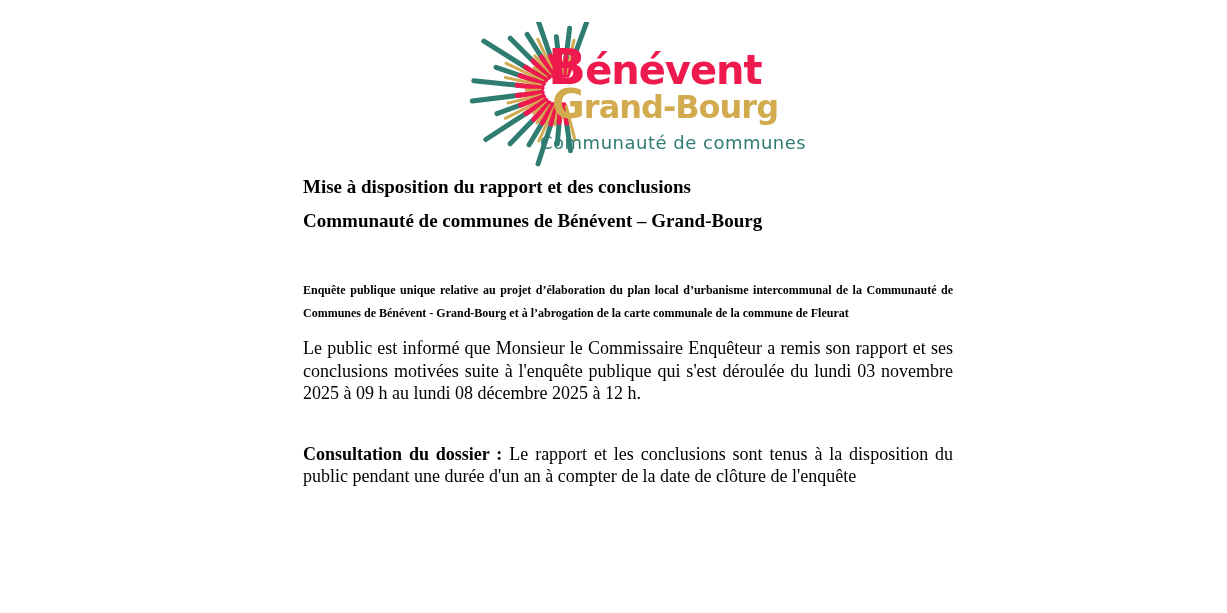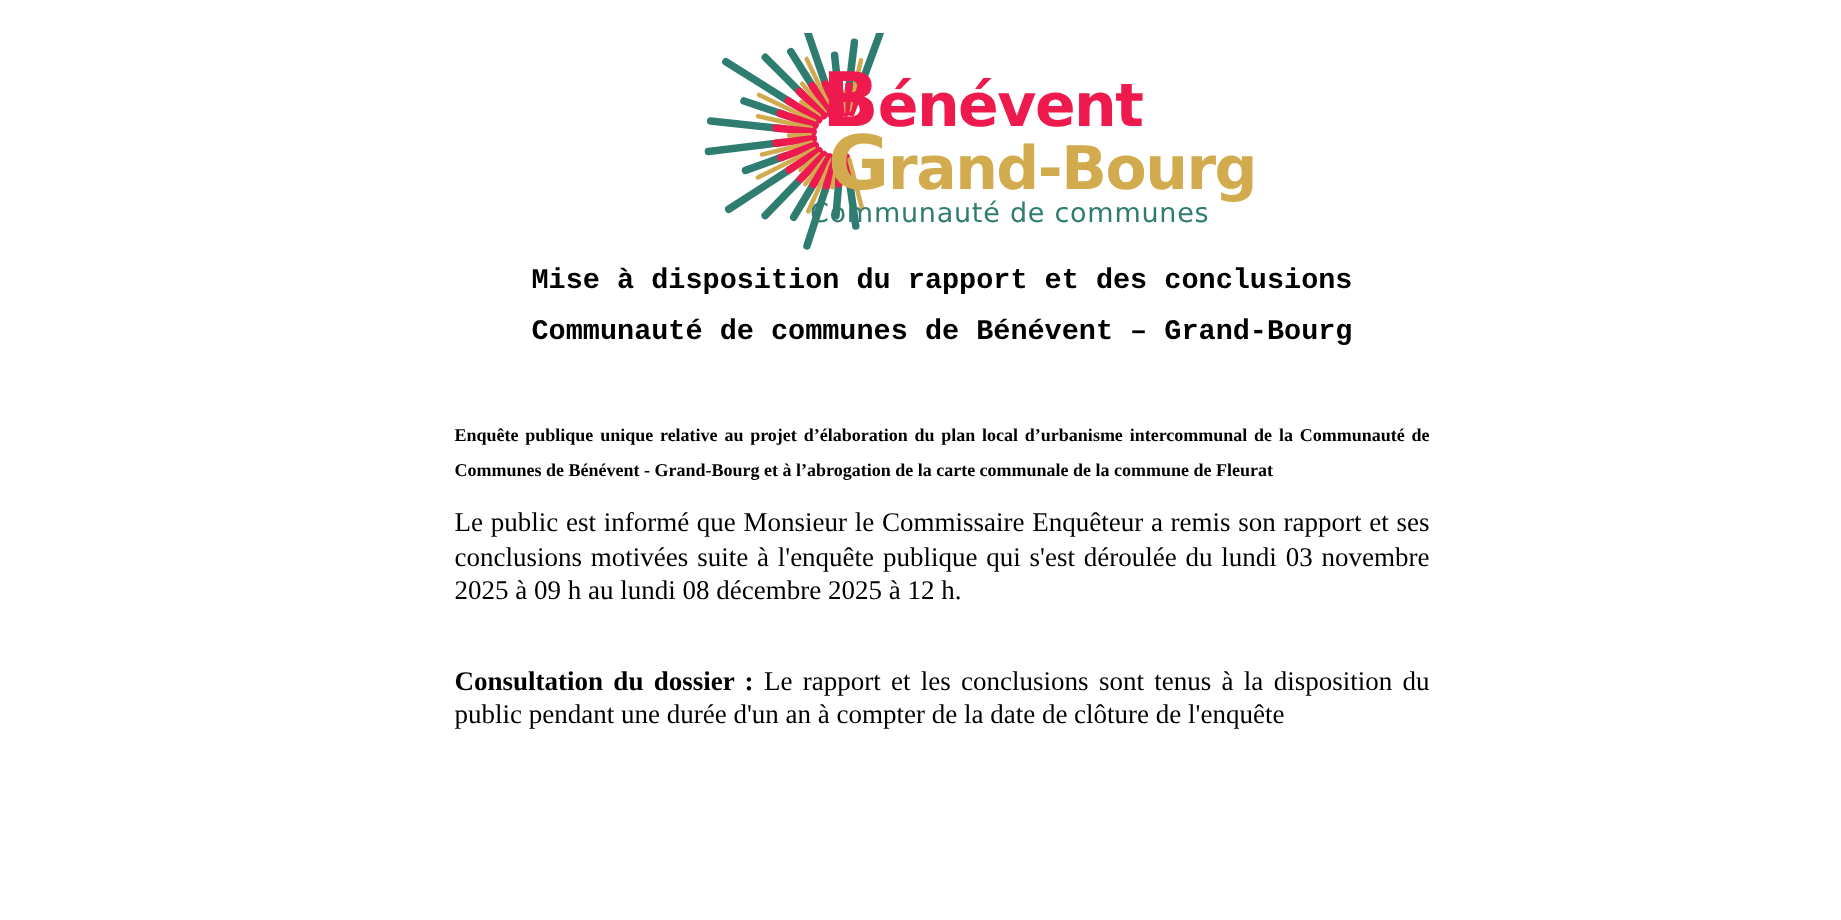--- a/index.html
+++ b/index.html
@@ -33,41 +33,41 @@
   }
   .logo-benevent {
     left: 86px; top: 20px;
     font-size: 40px;
     letter-spacing: -1px;
     color: var(--logo-pink, #ee1a4e);
   }
   .logo-benevent::first-letter { font-size: 1.25em; }
   .logo-grandbourg {
     left: 90px; top: 62px;
-    font-size: 40px;
+    font-size: 32px;
     letter-spacing: -1px;
     color: var(--logo-gold, #d1ab4e);
   }
   .logo-grandbourg::first-letter { font-size: 1.25em; }
   .logo-communaute {
     left: 78px; top: 112px;
     font-size: 18px;
     font-weight: normal;
     letter-spacing: 0.5px;
     color: var(--logo-teal, #2f7c71);
   }
 
   
   .doc {
     position: absolute;
     left: 303px; top: 176px;
     width: 650px;
   }
   .doc p { margin: 0; }
-  .center { text-align: center; font-family: Liberation Mono, monospace; }
+  .center { text-align: left; }
   .just { text-align: justify; }
   .bold { font-weight: bold; }
 
   .h-line {
     font-size: 19px;
     line-height: 22px;
     font-weight: bold;
   }
   .h2-line { margin-top: 13px !important; }
   .h3-line { margin-top: 12px !important; }

